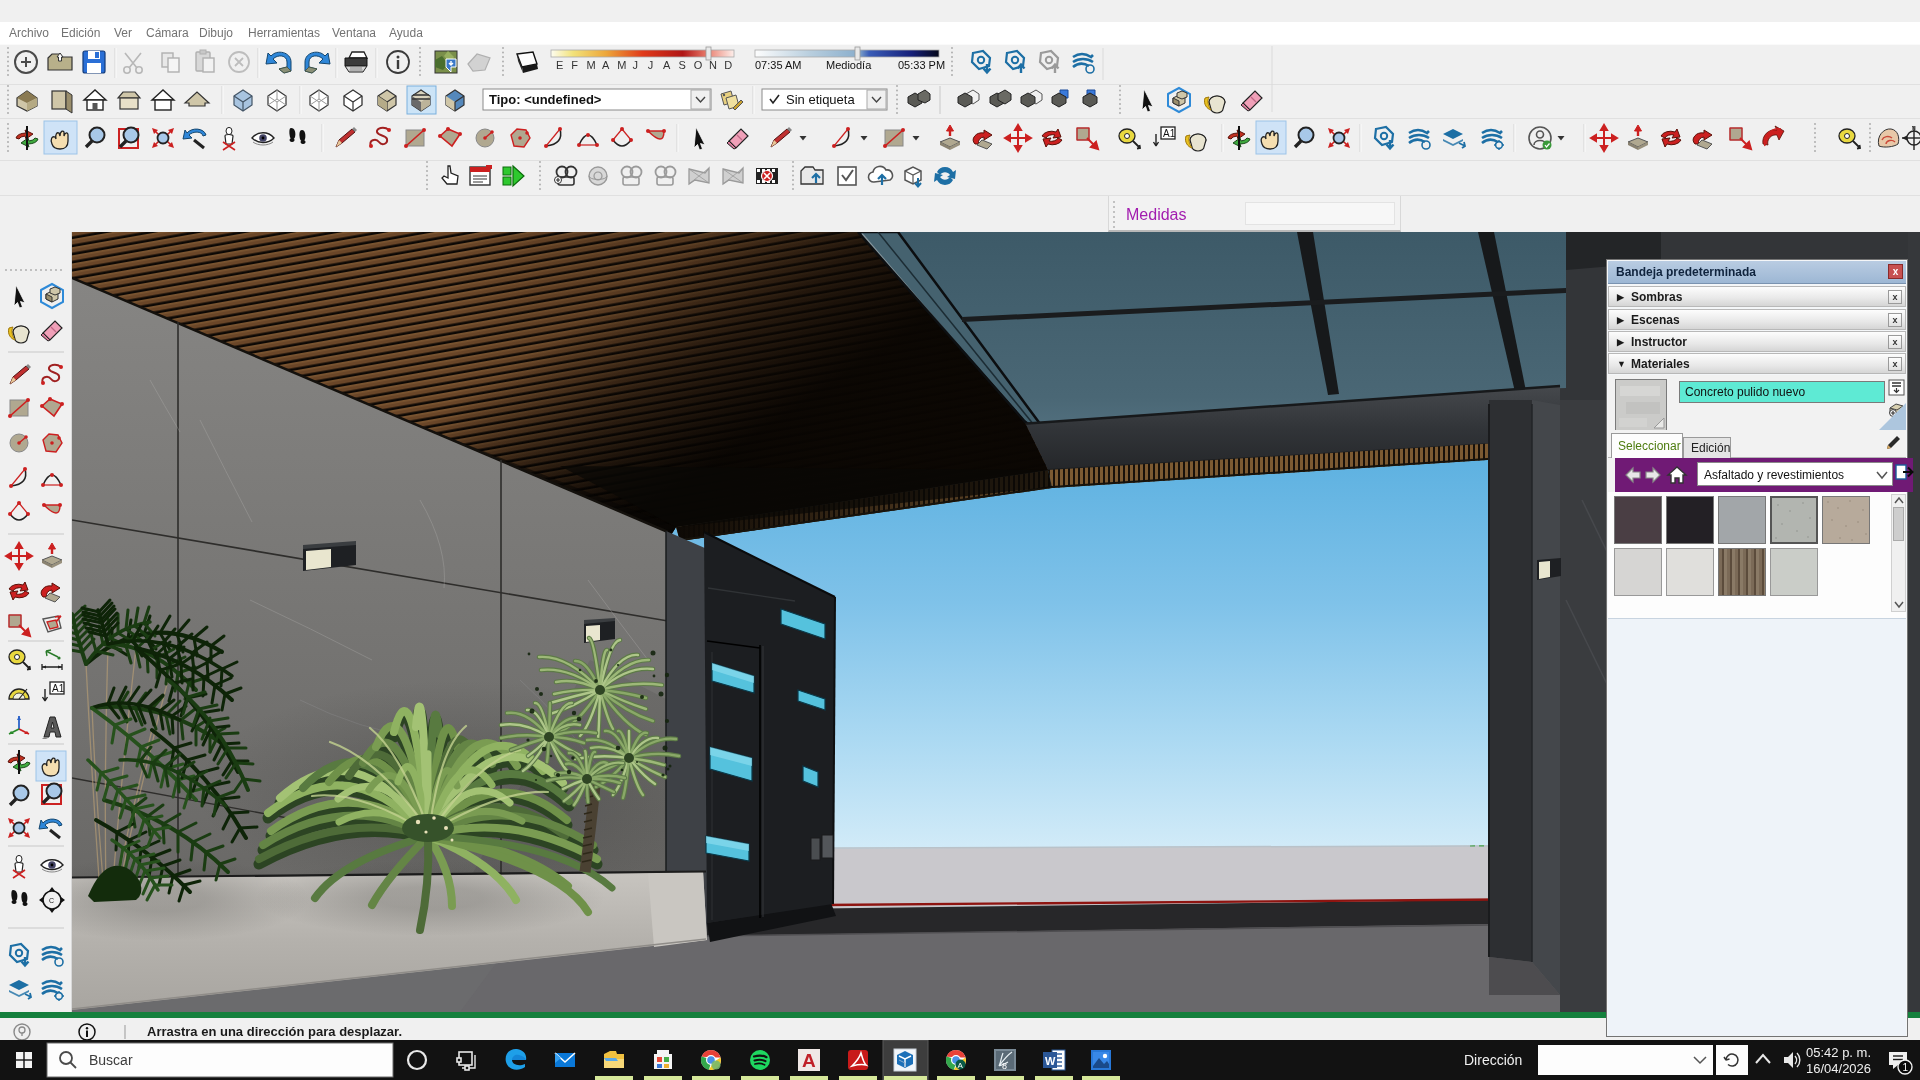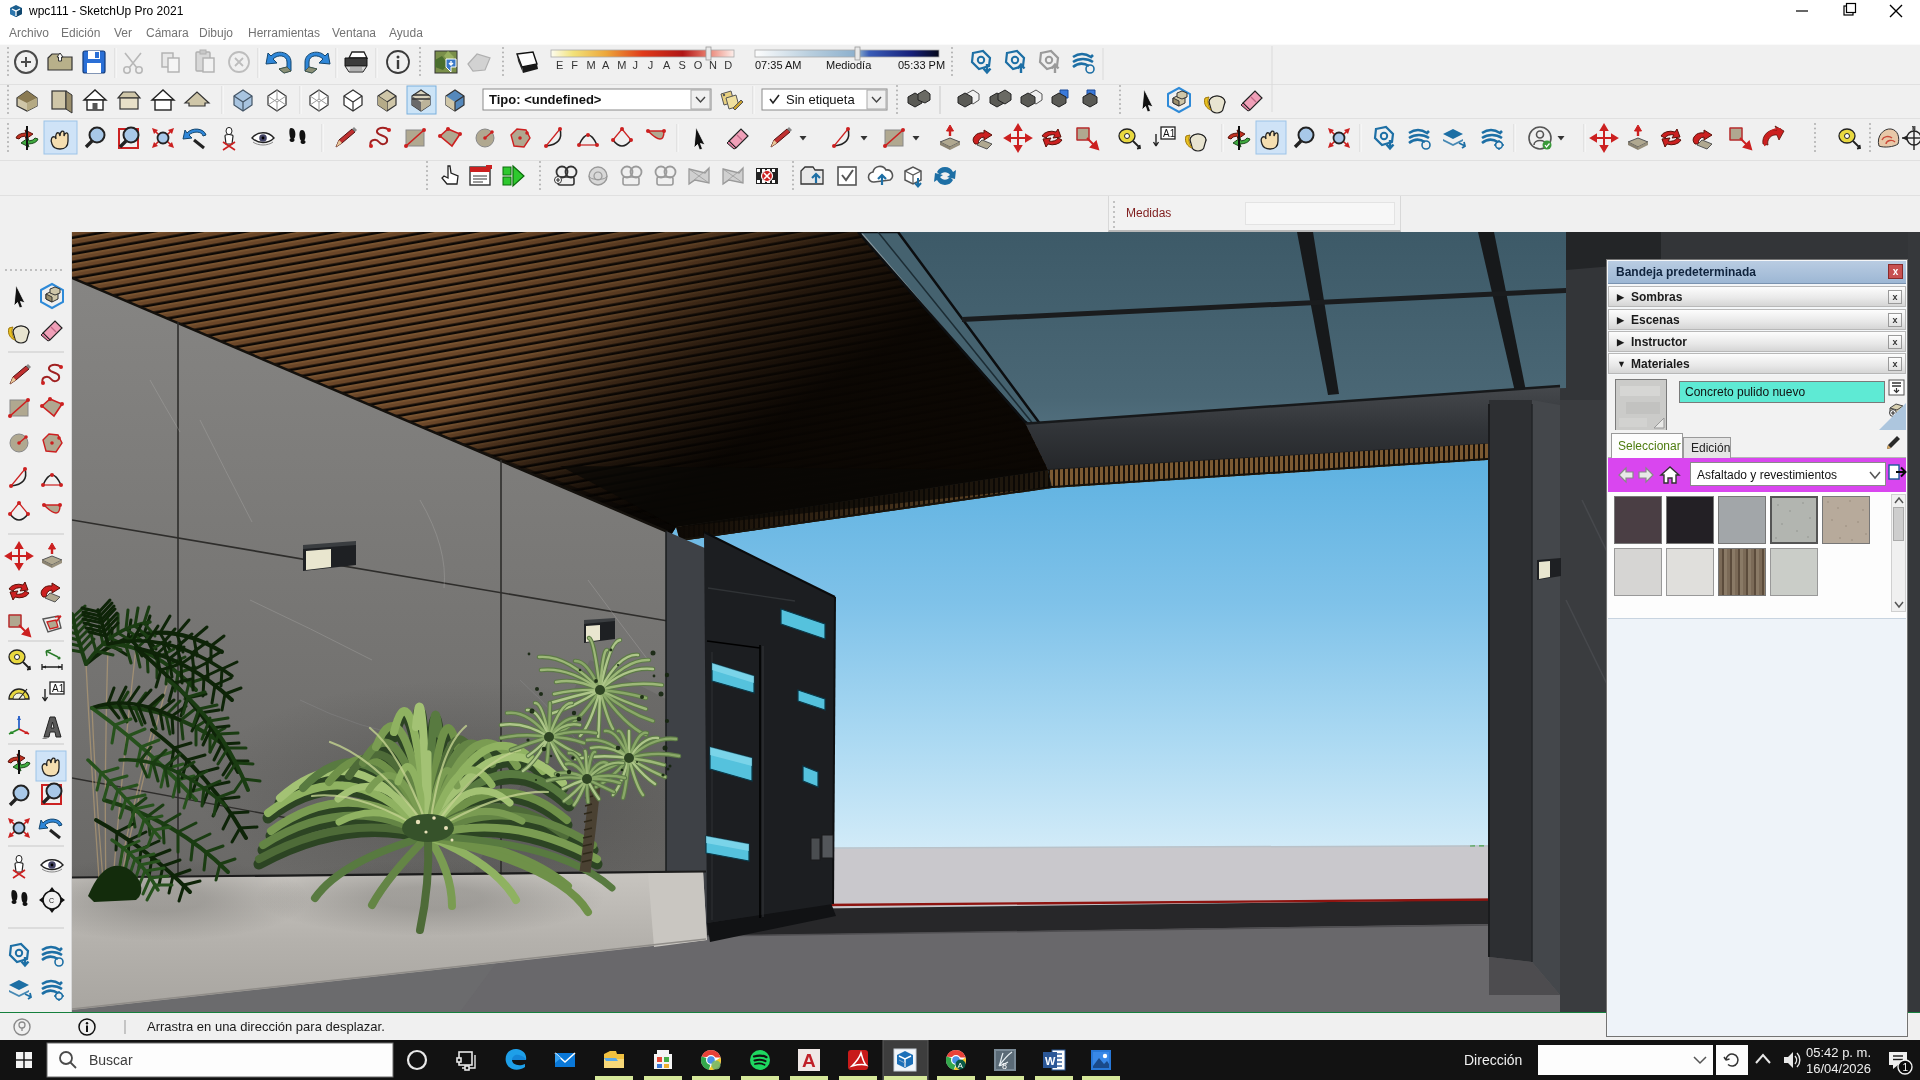--- a/index.html
+++ b/index.html
@@ -8,57 +8,41 @@
     font-family:"Liberation Sans", sans-serif; }
   #root { position:absolute; left:0; top:0; width:1920px; height:1080px; }
   .abs { position:absolute; }
   
   #titlebar { left:0; top:0; width:1920px; height:22px; background:#ffffff; }
   #titletext { left:29px; top:4px; font-size:12px; color:#000; }
   
   #menubar { left:0; top:22px; width:1920px; height:22px; background:#ffffff; font-size:12px; color:#737373; }
   .mi { position:absolute; top:4px; }
   
-  #statusbar { left:0; top:1012px; width:1920px; height:28px; background:#f0f0f0; border-top:1px solid #15803d;}
+  #statusbar { left:0; top:1012px; width:1920px; height:28px; background:#f0f0f0; border-top:6px solid #15803d;font-weight:bold;}
   #statustext { left:147px; top:6px; font-size:13px; color:#1a1a1a; }
   
   #taskbar { left:0; top:1040px; width:1920px; height:40px; background:#c2410c; }
   
   #medidas { left:1108px; top:194px; width:293px; height:38px; background:#f2f2f2; border:1px solid #d8d8d8; border-bottom:2px solid #b8b8b8; }
-  #medtext { left:17px; top:11px; font-size:12px; color:#7f1d1d; }
+  #medtext { left:17px; top:11px; font-size:16px; color:#a21caf; }
   #medfield { left:136px; top:7px; width:150px; height:23px; background:#f7f7f7; border:1px solid #e3e3e3; }
   
   #panel { left:1606px; top:259px; width:302px; height:778px; background:#f4f6f8; border:1px solid #737373; }
   .phdr { position:absolute; left:1px; width:298px; height:21px;
      background:linear-gradient(#fdfdfd,#e8e8e8 60%,#d5d5d5); border:1px solid #b8b8b8; font-size:12px; font-weight:bold; color:#1a1a1a; }
   .phdr .cap { position:absolute; left:22px; top:3px; }
   .phdr .tri { position:absolute; left:8px; top:5px; font-size:9px; }
   .pclose { position:absolute; right:3px; top:3px; width:14px; height:14px; background:linear-gradient(#fefefe,#e0e0e0);
      border:1px solid #9a9a9a; font-size:9px; line-height:12px; text-align:center; color:#333; }
 </style>
 </head>
 <body>
 <div id="root">
 
-<div id="titlebar" class="abs">
-  <svg class="abs" style="left:8px;top:3px" width="16" height="16" viewBox="0 0 16 16">
-    <polygon points="2,5 8,2 14,5 14,11 8,14 2,11" fill="#1c5f8f"></polygon>
-    <polygon points="2,5 8,8 8,14 2,11" fill="#2c76ad"></polygon>
-    <polygon points="14,5 8,8 8,14 14,11" fill="#11486f"></polygon>
-    <polyline points="4,6 8,8 12,6" stroke="#fff" stroke-width="1.3" fill="none"></polyline>
-    <line x1="8" y1="8" x2="8" y2="13" stroke="#fff" stroke-width="1.3"></line>
-  </svg>
-  <span id="titletext" class="abs">wpc111 - SketchUp Pro 2021</span>
-  <svg class="abs" style="left:1780px;top:0" width="140" height="22" viewBox="0 0 140 22">
-    <line x1="16" y1="11" x2="28" y2="11" stroke="#000" stroke-width="1.2"></line>
-    <rect x="64" y="6" width="9" height="9" fill="none" stroke="#000" stroke-width="1.2"></rect>
-    <rect x="66.5" y="3.5" width="9" height="9" fill="#fff" stroke="#000" stroke-width="1.2"></rect>
-    <path d="M110,5 L122,17 M122,5 L110,17" stroke="#000" stroke-width="1.4"></path>
-  </svg>
-</div>
 
 <div id="menubar" class="abs">
   <span class="mi" style="left:9px">Archivo</span>
   <span class="mi" style="left:61px">Edición</span>
   <span class="mi" style="left:114px">Ver</span>
   <span class="mi" style="left:146px">Cámara</span>
   <span class="mi" style="left:199px">Dibujo</span>
   <span class="mi" style="left:248px">Herramientas</span>
   <span class="mi" style="left:332px">Ventana</span>
   <span class="mi" style="left:389px">Ayuda</span>
@@ -1943,21 +1927,21 @@
     </div>
     <div class="abs" style="left:75px;top:7px;width:48px;height:21px;background:#e4e4e4;border:1px solid #9a9a9a;border-bottom:none">
       <span class="abs" style="left:7px;top:3px;font-size:12px;color:#222">Edición</span>
     </div>
     <svg class="abs" style="left:276px;top:4px" width="18" height="20" viewBox="0 0 18 20">
       <path d="M13,2 L16,5 L7,14 L3,15 L4,11 Z" fill="#2a2a2a"></path>
       <path d="M3,15 L4,11 L7,14 Z" fill="#d8a860"></path>
     </svg>
   </div>
 
-  <div class="abs" style="left:1px;top:198px;width:298px;height:34px;background:#d946ef">
+  <div class="abs" style="left:8px;top:198px;width:298px;height:34px;background:#701a75">
     <svg class="abs" style="left:6px;top:5px" width="80" height="24" viewBox="0 0 80 24">
       <path d="M12,5 L5,12 L12,19 L12,15 L19,15 L19,9 L12,9 Z" fill="#e8e8e8" stroke="#888" stroke-width="1.2"></path>
       <path d="M32,5 L39,12 L32,19 L32,15 L25,15 L25,9 L32,9 Z" fill="#e8e8e8" stroke="#888" stroke-width="1.2"></path>
       <path d="M56,4 L47,12 L50,12 L50,20 L54,20 L54,15 L58,15 L58,20 L62,20 L62,12 L65,12 Z" fill="#fff" stroke="#333" stroke-width="1.4"></path>
     </svg>
     <div class="abs" style="left:82px;top:4px;width:196px;height:24px;background:#fff;border:1px solid #8a8a8a">
       <span class="abs" style="left:6px;top:5px;font-size:12px;color:#111">Asfaltado y revestimientos</span>
       <svg class="abs" style="right:4px;top:7px" width="12" height="10">
             <path d="M1,2 L6,8 L11,2" fill="none" stroke="#555" stroke-width="1.5"></path>
           </svg>

